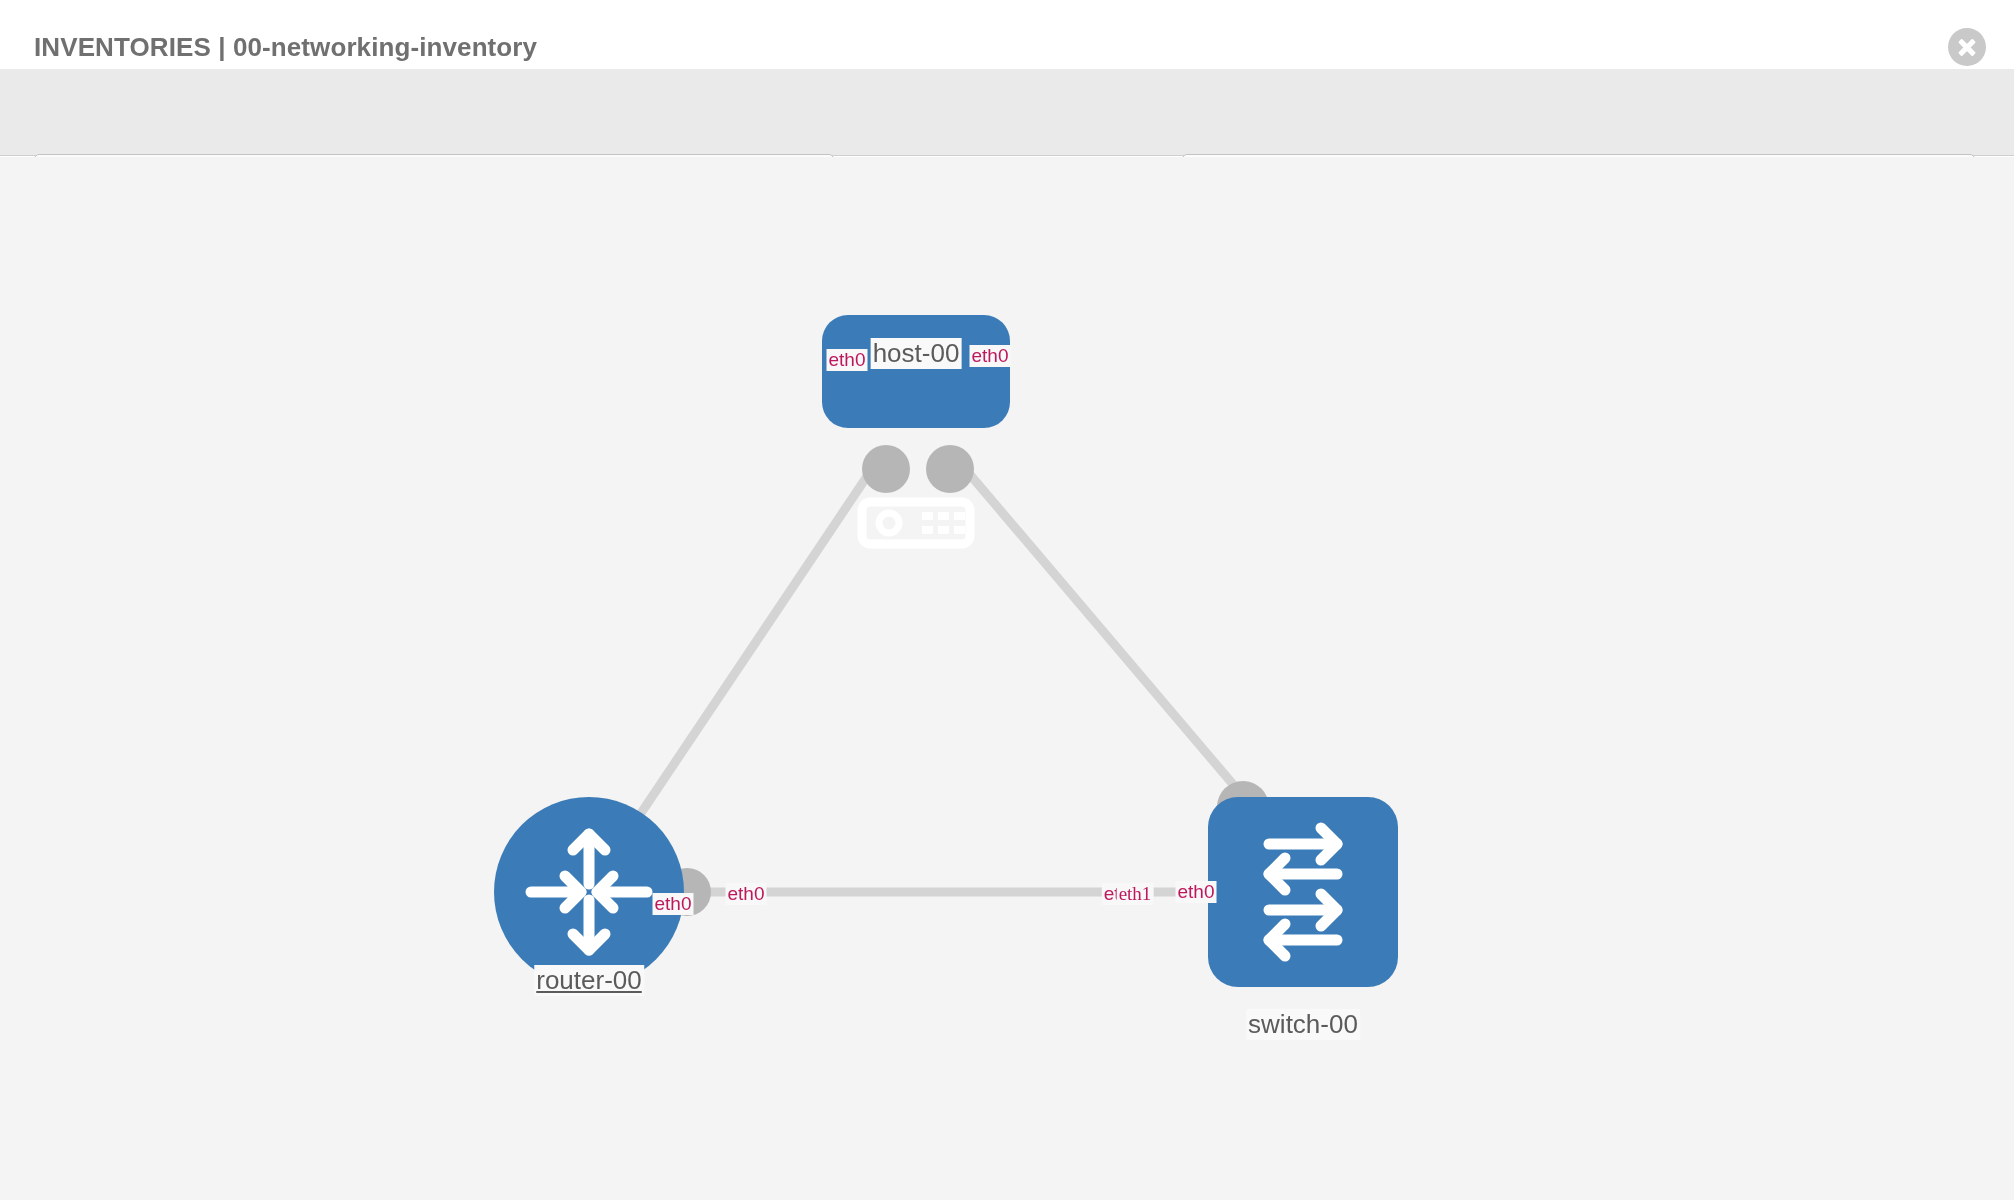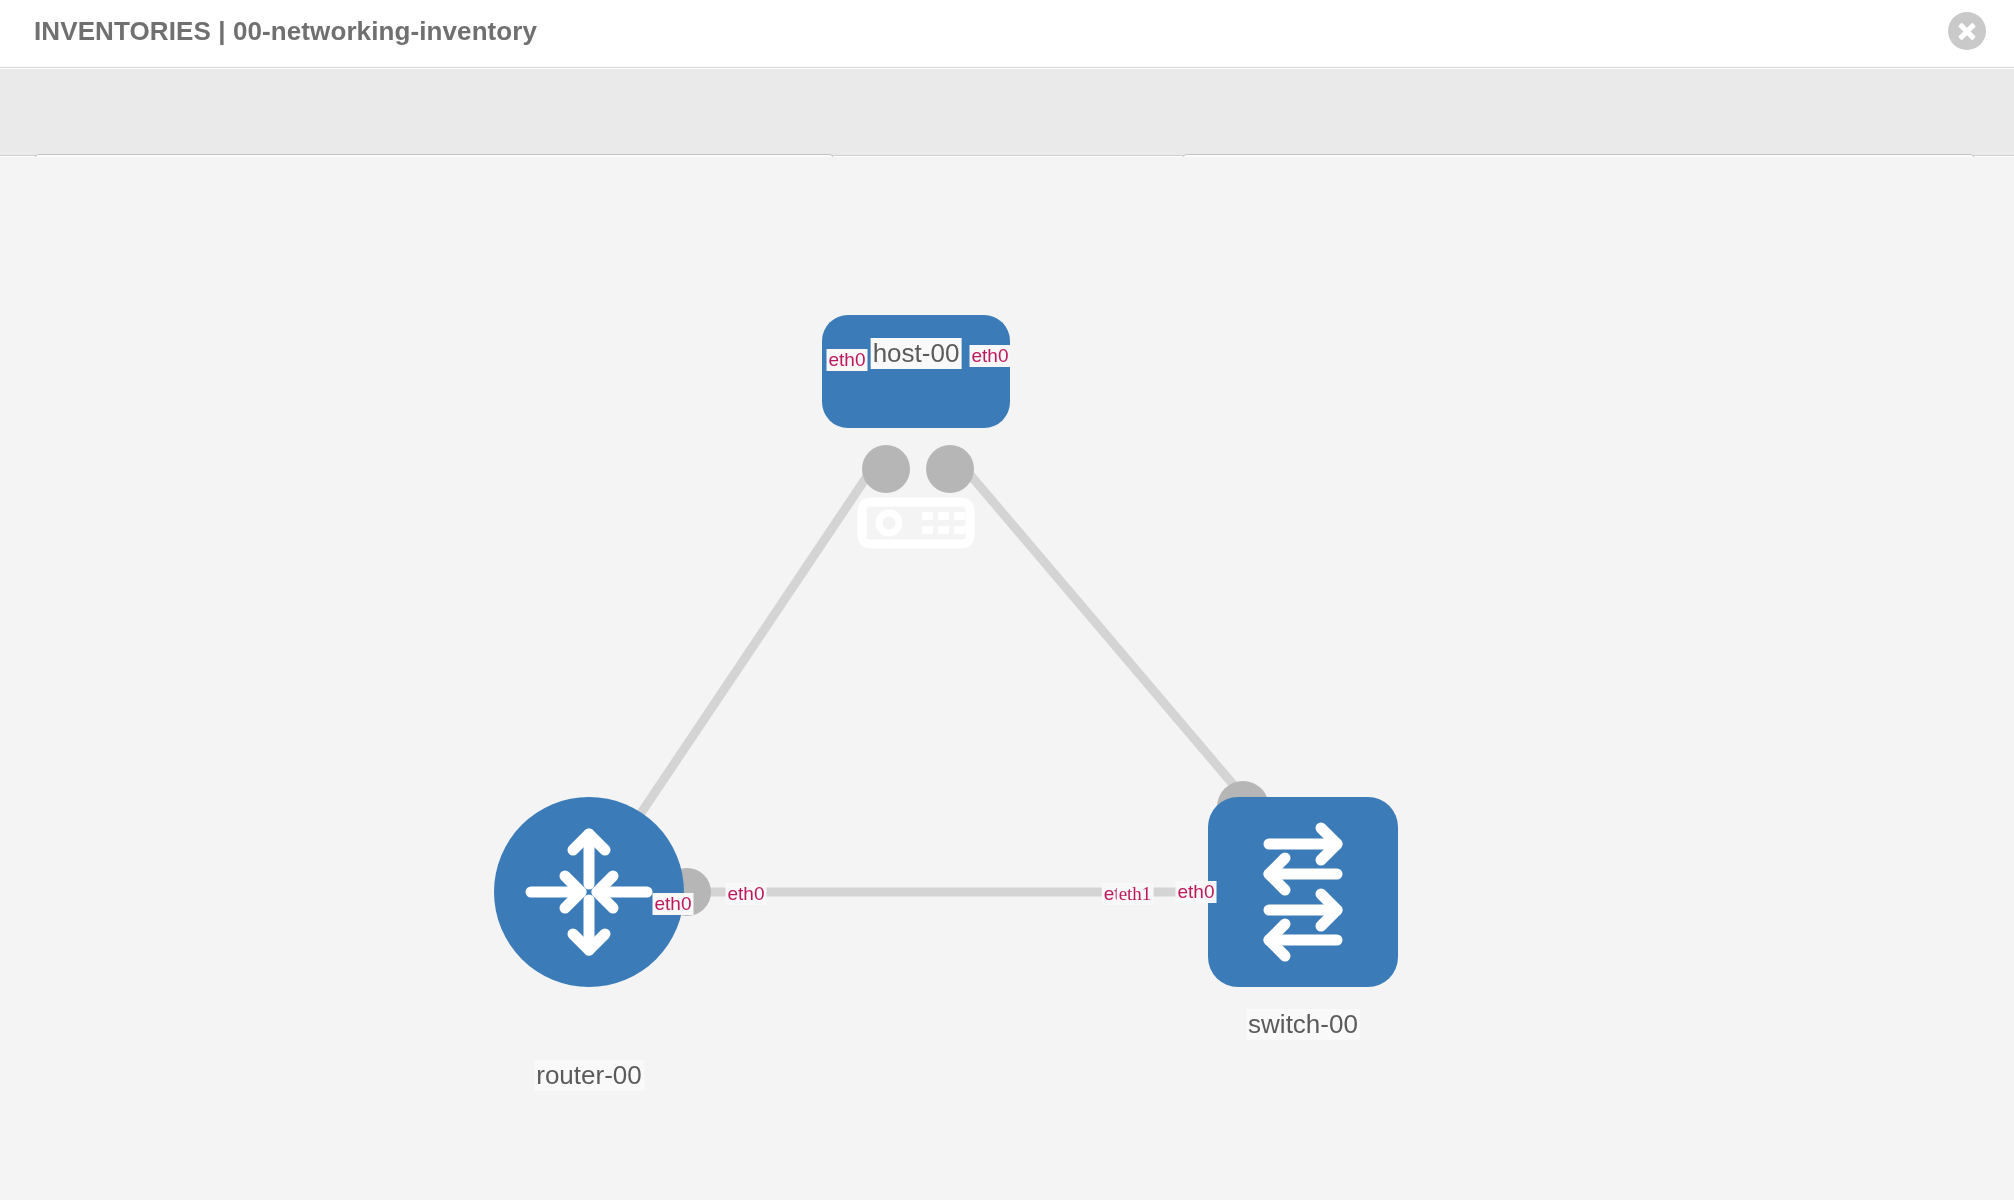--- a/index.html
+++ b/index.html
@@ -6,21 +6,21 @@
   html, body {
     width: 2014px; height: 1200px;
     background: #ffffff;
     font-family: "Liberation Sans", sans-serif;
     overflow: hidden;
   }
   #app { position: relative; width: 2014px; height: 1200px; background: #ffffff; }
 
   
   .header {
-    position: absolute; left: 0; top: 0; width: 2014px; height: 68px;
+    position: absolute; left: 0; top: 16px; width: 2014px; height: 68px;
     background: #ffffff;
     border-bottom: 1px solid #d7d7d7;
   }
   .header-title {
     position: absolute; left: 34px; top: 16px;
     font-size: 26px; font-weight: bold; color: #707070;
     letter-spacing: 0.1px; white-space: nowrap;
   }
   .close-btn {
     position: absolute; right: 28px; top: 12px;
@@ -192,21 +192,21 @@
           <polyline points="-18,-34 -34,-18 -18,-2"></polyline>
           <line x1="-34" y1="18" x2="34" y2="18"></line>
           <polyline points="18,2 34,18 18,34"></polyline>
           <line x1="34" y1="48" x2="-34" y2="48"></line>
           <polyline points="-18,32 -34,48 -18,64"></polyline>
         </g>
       </g>
     </svg>
 
     <div class="node-label" style="left:916px; top:181px;text-align:right;">host-00</div>
-    <div class="node-label" style="left:589px; top:903px;">router-00</div>
+    <div class="node-label" style="left:589px; top:808px;text-decoration:underline;">router-00</div>
     <div class="node-label" style="left:1303px; top:852px;text-align:center;">switch-00</div>
 
     <div class="edge-label" style="left:847px; top:192px;">eth0</div>
     <div class="edge-label" style="left:990px; top:188px;">eth0</div>
     <div class="edge-label" style="left:673px; top:736px;">eth0</div>
     <div class="edge-label" style="left:1196px; top:724px;">eth0</div>
     <div class="edge-label" style="left:746px; top:726px;">eth0</div>
     <div class="edge-label" style="left:1117px; top:726px;">eth</div>
     <div class="edge-label" style="left:1135px; top:726px;font-family:Liberation Serif, serif;">eth1</div>
 

